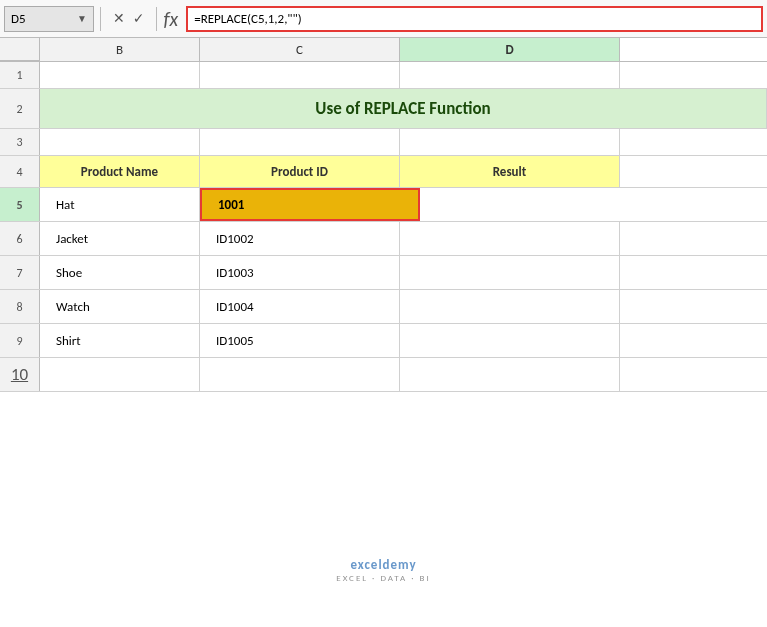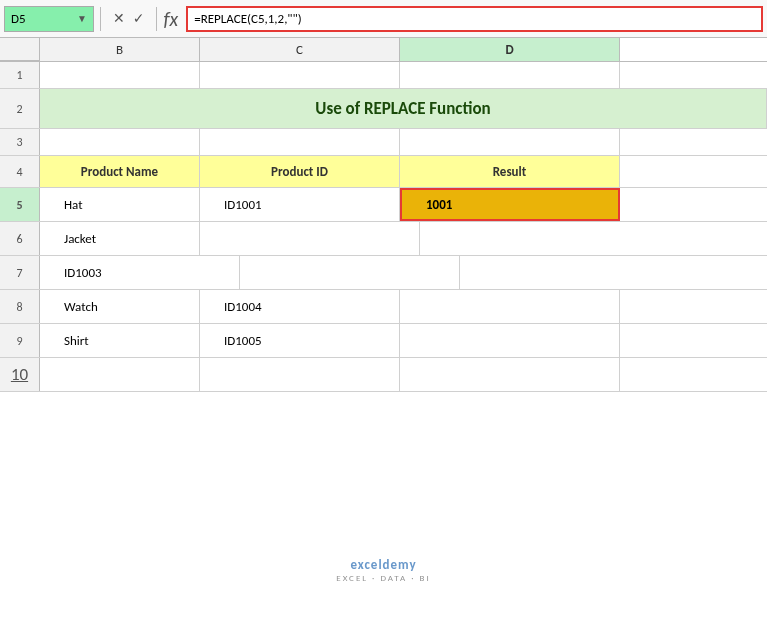--- a/index.html
+++ b/index.html
@@ -23,21 +23,21 @@
       gap: 4px;
     }
     .cell-name-box {
       width: 90px;
       height: 26px;
       border: 1px solid #aaa;
       display: flex;
       align-items: center;
       padding: 0 6px;
       font-size: 13px;
-      background: #86efac;
+      background: #e5e5e5;
       justify-content: space-between;
     }
     .cell-name-text {
       font-size: 13px;
     }
     .dropdown-arrow {
       font-size: 10px;
       color: #555;
     }
     .formula-divider {
@@ -123,21 +123,21 @@
       color: #555;
     }
     .row-num.active-row {
       background: #c6efce;
       font-weight: bold;
     }
 
     .cell {
       display: flex;
       align-items: center;
-      padding: 0 24px;
+      padding: 0 16px;
       border-right: 1px solid #d0d0d0;
       font-size: 13px;
       min-height: 26px;
       background: #fff;
     }
 
     
     .col-b { width: 160px; min-width: 160px; }
     .col-c { width: 200px; min-width: 200px; }
     .col-d { width: 220px; min-width: 220px; }
@@ -253,32 +253,33 @@
   <div class="grid-row" style="min-height:32px;">
     <div class="row-num">4</div>
     <div class="cell col-b header-cell">Product Name</div>
     <div class="cell col-c header-cell">Product ID</div>
     <div class="cell col-d header-cell">Result</div>
   </div>
 
   <div class="grid-row" style="min-height:34px;">
     <div class="row-num active-row">5</div>
     <div class="cell col-b">Hat</div>
-    <div class="cell col-c">ID1001</div>
     <div class="cell col-d active-cell">1001</div>
   </div>
 
   <div class="grid-row" style="min-height:34px;">
     <div class="row-num">6</div>
     <div class="cell col-b">Jacket</div>
+    <div class="cell col-c">ID1002</div>
     <div class="cell col-d"></div>
   </div>
 
   <div class="grid-row" style="min-height:34px;">
     <div class="row-num">7</div>
+    <div class="cell col-b">Shoe</div>
     <div class="cell col-c">ID1003</div>
     <div class="cell col-d"></div>
   </div>
 
   <div class="grid-row" style="min-height:34px;">
     <div class="row-num">8</div>
     <div class="cell col-b">Watch</div>
     <div class="cell col-c">ID1004</div>
     <div class="cell col-d"></div>
   </div>

